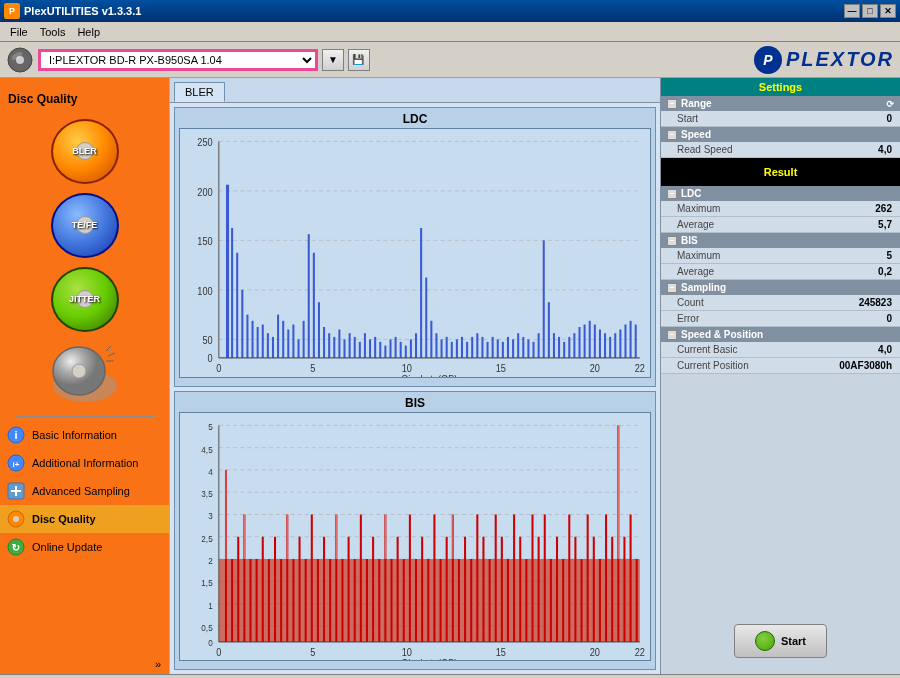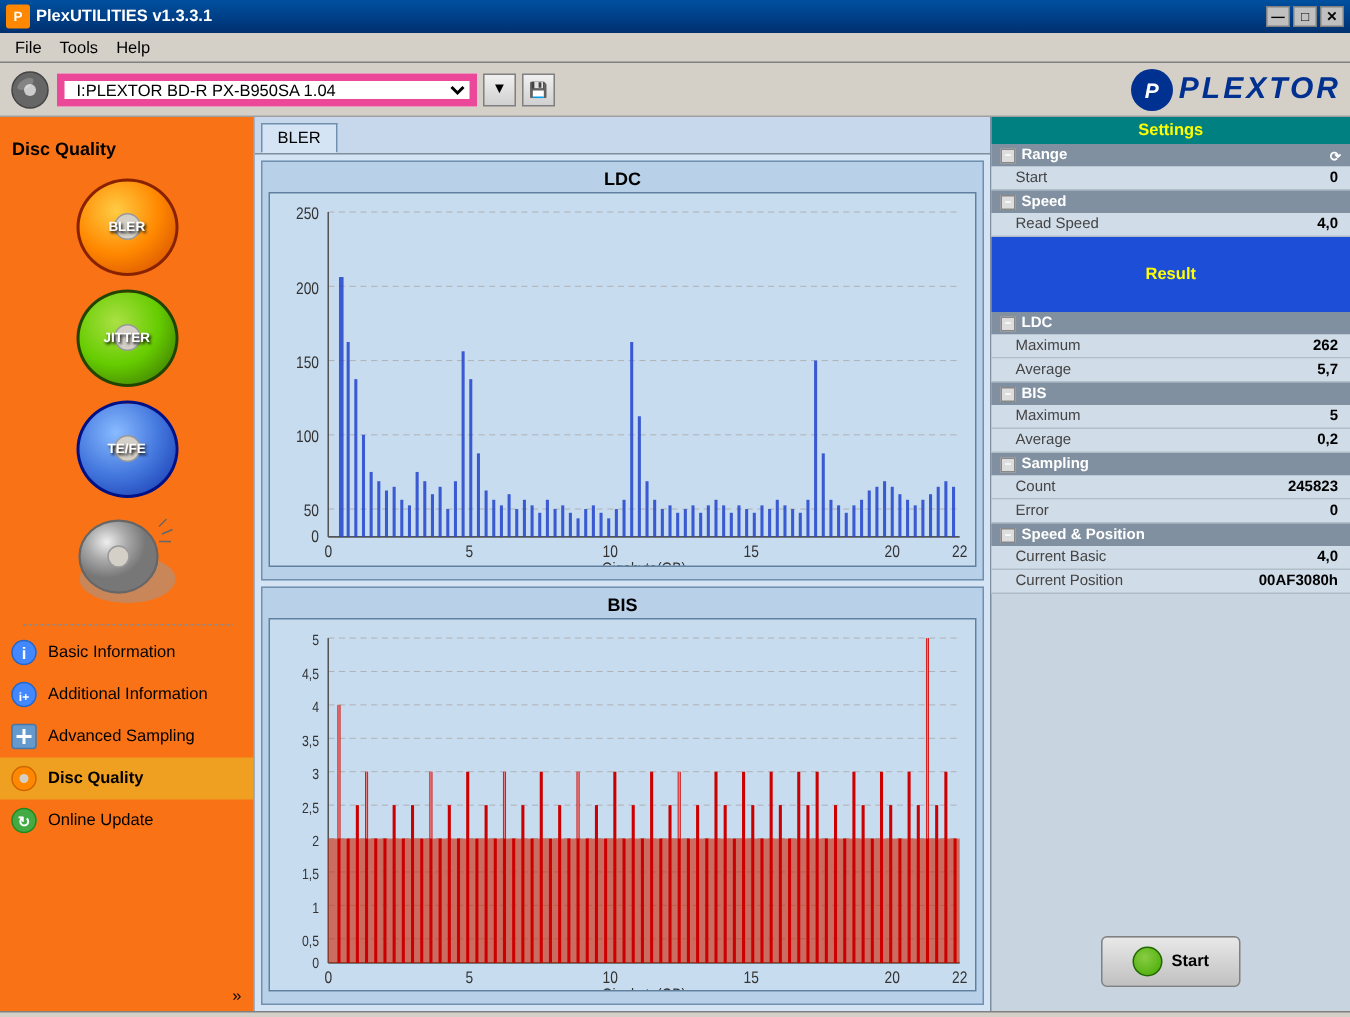--- a/index.html
+++ b/index.html
@@ -10,21 +10,21 @@
     .title-bar-left { display: flex; align-items: center; gap: 4px; }
     .title-bar-right { display: flex; gap: 2px; }
     .title-btn { width: 16px; height: 14px; background: #c0c0c0; border: 1px solid #808080; display: flex; align-items: center; justify-content: center; font-size: 9px; cursor: pointer; color: #000; }
 
     
     .menu-bar { background: #d4d0c8; border-bottom: 1px solid #808080; height: 20px; display: flex; align-items: center; padding: 0 4px; }
     .menu-item { padding: 2px 6px; font-size: 11px; cursor: pointer; }
 
     
     .toolbar { background: #d4d0c8; border-bottom: 1px solid #a0a0a0; height: 36px; display: flex; align-items: center; padding: 2px 6px; gap: 4px; }
-    .drive-select { width: 280px; height: 22px; border: 5px solid #ec4899; background: white; font-size: 11px; padding: 0 4px; }
+    .drive-select { width: 280px; height: 22px; border: 3px solid #ec4899; background: white; font-size: 11px; padding: 0 4px; }
     .toolbar-btn { width: 22px; height: 22px; background: linear-gradient(to bottom, #f0f0f0, #d0d0d0); border: 1px solid #808080; display: flex; align-items: center; justify-content: center; cursor: pointer; font-size: 10px; }
     .plextor-logo { margin-left: auto; display: flex; align-items: center; gap: 4px; }
     .plextor-circle { width: 28px; height: 28px; background: #003090; border-radius: 50%; display: flex; align-items: center; justify-content: center; }
     .plextor-p { color: white; font-size: 14px; font-weight: bold; font-style: italic; }
     .plextor-text { color: #003090; font-size: 20px; font-weight: bold; letter-spacing: 2px; font-style: italic; }
 
     
     .main-container { display: flex; height: calc(678px - 22px - 20px - 36px - 4px); }
 
     
@@ -55,21 +55,21 @@
     .chart-svg { width: 100%; height: 100%; }
 
     
     .right-panel { width: 240px; background: #c8d4e0; border-left: 1px solid #8090a0; display: flex; flex-direction: column; }
     .settings-header { background: #008080; color: #ffff00; font-weight: bold; text-align: center; padding: 3px; font-size: 11px; }
     .panel-section { margin: 0; }
     .section-header { background: #8090a0; color: white; padding: 2px 6px; font-size: 10px; font-weight: bold; display: flex; align-items: center; gap: 4px; }
     .section-row { display: flex; justify-content: space-between; padding: 2px 8px 2px 16px; border-bottom: 1px solid #b0bec8; background: #d0dce8; }
     .section-label { color: #444; font-size: 10px; }
     .section-value { color: #000; font-size: 10px; font-weight: bold; }
-    .result-header { background: #1d4ed8; color: #ffff00; font-weight: bold; text-align: center; padding: 19px; font-size: 11px; }
+    .result-header { background: #000000; color: #ffff00; font-weight: bold; text-align: center; padding: 8px; font-size: 11px; }
     .start-btn-area { padding: 16px; display: flex; justify-content: center; margin-top: auto; }
     .start-btn { padding: 6px 20px; background: linear-gradient(to bottom, #e8e8e8, #c0c0c0); border: 1px solid #808080; border-radius: 4px; cursor: pointer; display: flex; align-items: center; gap: 6px; font-size: 11px; font-weight: bold; }
     .start-btn-icon { width: 20px; height: 20px; border-radius: 50%; background: radial-gradient(circle at 40% 35%, #88cc44, #44aa00); border: 1px solid #226600; }
     .collapse-btn { width: 10px; height: 10px; background: #ddd; border: 1px solid #888; display: flex; align-items: center; justify-content: center; font-size: 8px; cursor: pointer; }
 
     
     .status-bar { height: 18px; background: #d4d0c8; border-top: 1px solid #808080; display: flex; align-items: center; padding: 0 4px; font-size: 10px; }
   </style>
 </head>
 <body>
@@ -123,32 +123,32 @@
         <div style="position:relative;width:75px;height:65px;display:flex;align-items:center;justify-content:center;">
           <div style="width:68px;height:65px;border-radius:50%;background:radial-gradient(circle at 38% 32%, #ffcc44, #ff8800, #cc4400);border:2px solid #882200;display:flex;align-items:center;justify-content:center;position:relative;">
             <div style="width:18px;height:18px;border-radius:50%;background:#d4d0c8;border:1px solid #999;"></div>
             <span style="position:absolute;top:50%;transform:translateY(-50%);font-size:9px;font-weight:bold;color:white;text-shadow:1px 1px 2px #000;">BLER</span>
           </div>
         </div>
       </div>
 
       <div class="disc-icon-btn">
         <div style="position:relative;width:75px;height:65px;display:flex;align-items:center;justify-content:center;">
+          <div style="width:68px;height:65px;border-radius:50%;background:radial-gradient(circle at 38% 32%, #88bbff, #4477dd, #1133aa);border:2px solid #001188;display:flex;align-items:center;justify-content:center;position:relative;">
+            <div style="width:18px;height:18px;border-radius:50%;background:#d4d0c8;border:1px solid #999;"></div>
+            <span style="position:absolute;top:50%;transform:translateY(-50%);font-size:9px;font-weight:bold;color:white;text-shadow:1px 1px 2px #000;">TE/FE</span>
+          </div>
+        </div>
+      </div>
+
+      <div class="disc-icon-btn">
+        <div style="position:relative;width:75px;height:65px;display:flex;align-items:center;justify-content:center;">
           <div style="width:68px;height:65px;border-radius:50%;background:radial-gradient(circle at 38% 32%, #aae044, #66cc00, #336600);border:2px solid #224400;display:flex;align-items:center;justify-content:center;position:relative;">
             <div style="width:18px;height:18px;border-radius:50%;background:#d4d0c8;border:1px solid #999;"></div>
             <span style="position:absolute;top:50%;transform:translateY(-50%);font-size:9px;font-weight:bold;color:white;text-shadow:1px 1px 2px #000;">JITTER</span>
-          </div>
-        </div>
-      </div>
-
-      <div class="disc-icon-btn">
-        <div style="position:relative;width:75px;height:65px;display:flex;align-items:center;justify-content:center;">
-          <div style="width:68px;height:65px;border-radius:50%;background:radial-gradient(circle at 38% 32%, #88bbff, #4477dd, #1133aa);border:2px solid #001188;display:flex;align-items:center;justify-content:center;position:relative;">
-            <div style="width:18px;height:18px;border-radius:50%;background:#d4d0c8;border:1px solid #999;"></div>
-            <span style="position:absolute;top:50%;transform:translateY(-50%);font-size:9px;font-weight:bold;color:white;text-shadow:1px 1px 2px #000;">TE/FE</span>
           </div>
         </div>
       </div>
 
       <div class="disc-icon-btn">
         <div style="position:relative;width:75px;height:65px;display:flex;align-items:center;justify-content:center;">
           <div style="width:68px;height:65px;position:relative;">
             <svg width="68" height="65" viewBox="0 0 68 65">
               <ellipse cx="34" cy="45" rx="32" ry="16" fill="#999" opacity="0.5"></ellipse>
               <ellipse cx="28" cy="30" rx="26" ry="24" fill="url(#silverGrad)" stroke="#666" stroke-width="1.5"></ellipse>

